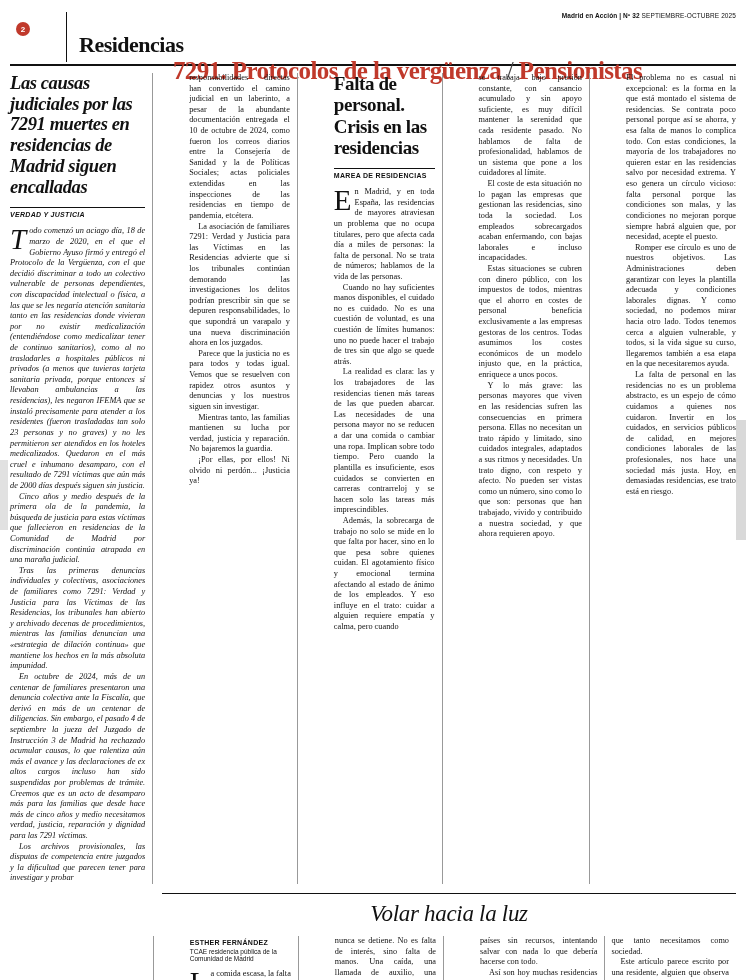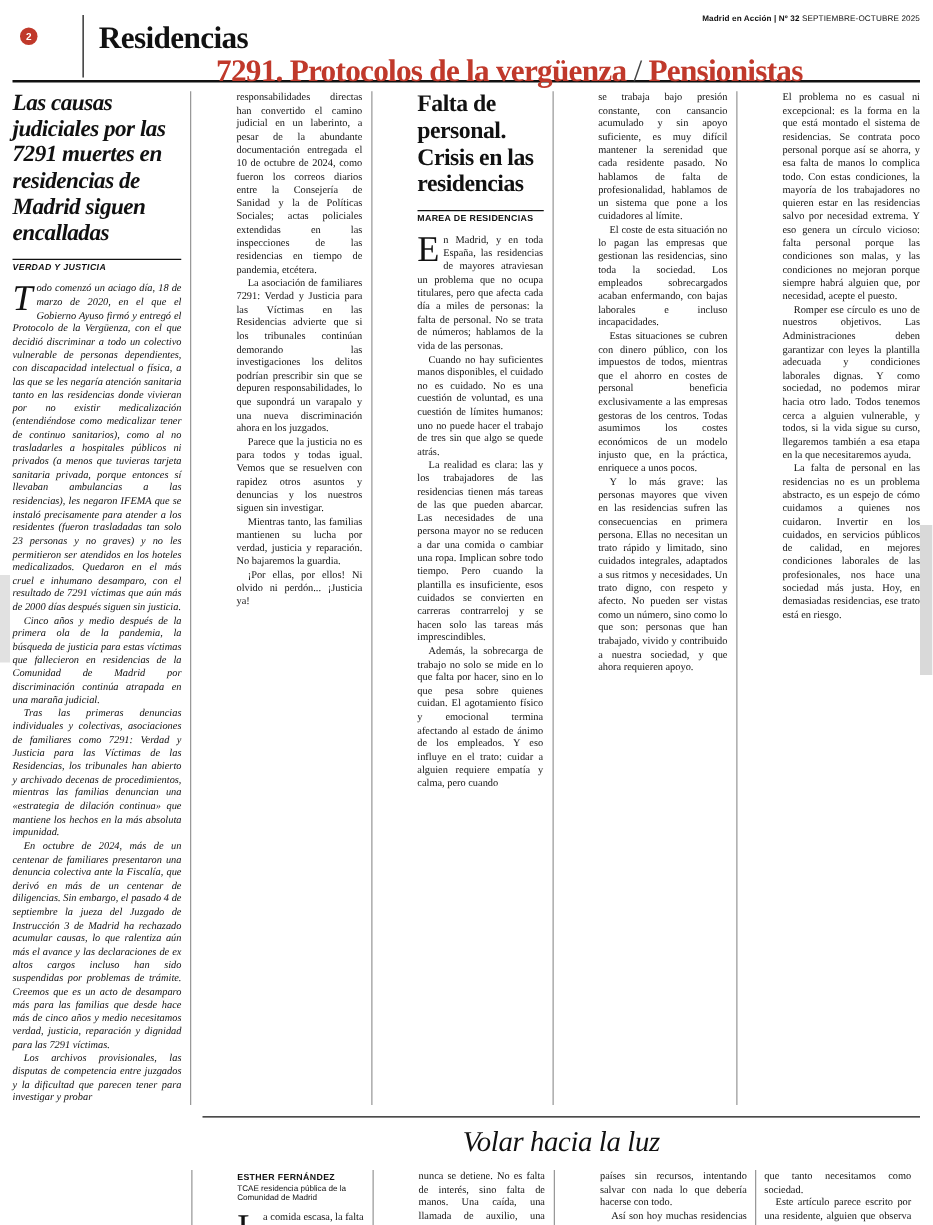--- a/index.html
+++ b/index.html
@@ -28,22 +28,22 @@
   .mast-body { flex:1; position:relative; }
   .mast-meta {
     position:absolute; right:0; top:0;
     font-family:"Liberation Sans", sans-serif;
     font-size:6.5px; letter-spacing:0.1px;
     text-align:right; white-space:nowrap;
   }
   .mast-meta .mm-bold { font-weight:bold; }
   .mast-section {
     font-family:"Liberation Serif", serif;
-    font-weight:bold; font-size:25px; line-height:1;
-    letter-spacing:-0.5px; margin-top:6px;
+    font-weight:bold; font-size:22px; line-height:1;
+    letter-spacing:-0.5px; margin-top:22px;
   }
   .mast-sub {
     font-weight:bold; font-size:25px; line-height:1.05;
     letter-spacing:-0.6px; color:#c0392b; margin-top:2px;text-align:center;
   }
   .mast-sub .slash { color:#444; font-weight:normal; }
 
   
   .rule-thick { border-top:2px solid #111; margin:6px 0 0 0; }
 

